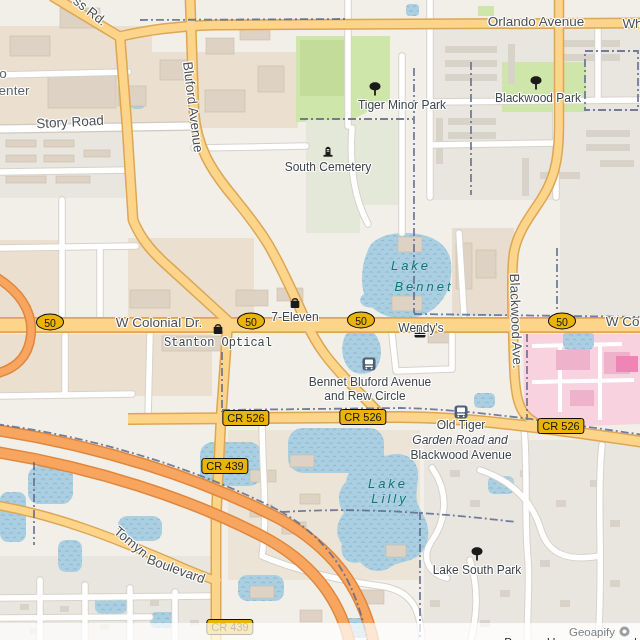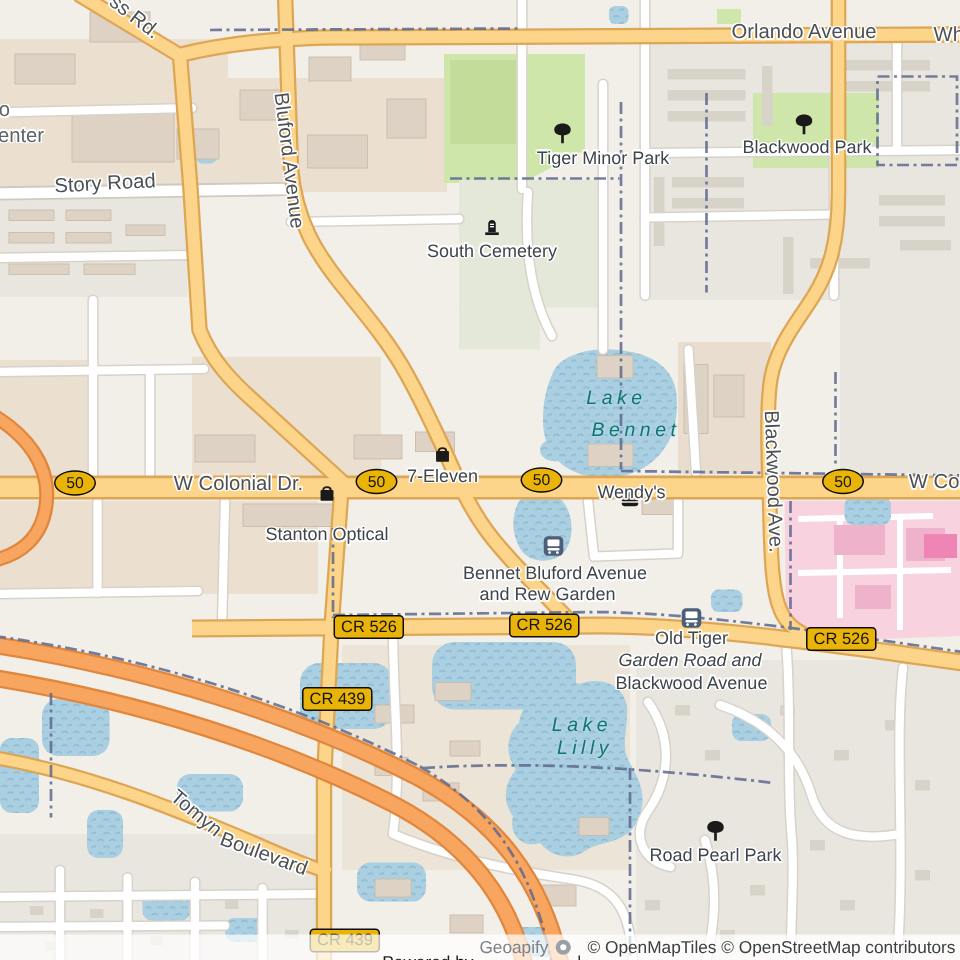--- a/index.html
+++ b/index.html
@@ -403,39 +403,38 @@
       <div class="lbl road" style="left: 70px; top: 122px; transform: translate(-50%, -50%) rotate(-3deg);">Story Road</div>
       <div class="lbl road" style="left: 193px; top: 107px; transform: translate(-50%, -50%) rotate(83deg);">Bluford Avenue</div>
       <div class="lbl poi" style="left: 378px; top: 105px; transform: translate(-50%, -50%) rotate(0deg); margin-left: 24px;">Tiger Minor Park</div>
       <div class="lbl poi" style="left: 538px; top: 98px; transform: translate(-50%, -50%) rotate(0deg);">Blackwood Park</div>
       <div class="lbl poi" style="left: 328px; top: 167px; transform: translate(-50%, -50%) rotate(0deg);">South Cemetery</div>
       <div class="lbl water" style="left: 411px; top: 265px; transform: translate(-50%, -50%) rotate(0deg);">Lake</div>
       <div class="lbl water" style="left: 424px; top: 286px; transform: translate(-50%, -50%) rotate(0deg);">Bennet</div>
       <div class="lbl road" style="left: 124px; top: 322px; transform: translate(-50%, -50%) rotate(0deg); margin-left: 35px;">W Colonial Dr.</div>
       <div class="lbl road" style="left: 628px; top: 321px; transform: translate(-50%, -50%) rotate(0deg);">W Colo</div>
       <div class="lbl poi" style="left: 295px; top: 317px; transform: translate(-50%, -50%) rotate(0deg);">7-Eleven</div>
-      <div class="lbl poi" style="left: 218px; top: 356px; transform: translate(-50%, -50%) rotate(0deg);">Stanton Optical</div>
+      <div class="lbl poi" style="left: 218px; top: 343px; transform: translate(-50%, -50%) rotate(0deg); font-family: Liberation Mono, monospace;">Stanton Optical</div>
       <div class="lbl poi" style="left: 421px; top: 328px; transform: translate(-50%, -50%) rotate(0deg); text-align: right;">Wendy's</div>
       <div class="lbl road" style="left: 516px; top: 321px; transform: translate(-50%, -50%) rotate(88deg);">Blackwood Ave.</div>
       <div class="lbl poi" style="left: 370px; top: 382px; transform: translate(-50%, -50%) rotate(0deg);">Bennet Bluford Avenue</div>
-      <div class="lbl poi" style="left: 365px; top: 396px; transform: translate(-50%, -50%) rotate(0deg);">and Rew Garden</div>
+      <div class="lbl poi" style="left: 365px; top: 396px; transform: translate(-50%, -50%) rotate(0deg);">and Rew Circle</div>
       <div class="lbl poi" style="left: 461px; top: 425px; transform: translate(-50%, -50%) rotate(0deg);">Old Tiger</div>
       <div class="lbl poi" style="left: 460px; top: 440px; transform: translate(-50%, -50%) rotate(0deg); font-style: italic;">Garden Road and</div>
       <div class="lbl poi" style="left: 461px; top: 455px; transform: translate(-50%, -50%) rotate(0deg);">Blackwood Avenue</div>
       <div class="lbl water" style="left: 388px; top: 483px; transform: translate(-50%, -50%) rotate(0deg);">Lake</div>
       <div class="lbl water" style="left: 390px; top: 498px; transform: translate(-50%, -50%) rotate(0deg);">Lilly</div>
       <div class="lbl road" style="left: 131px; top: 542px; transform: translate(-50%, -50%) rotate(40deg);">Tomyn</div>
       <div class="lbl road" style="left: 176px; top: 569px; transform: translate(-50%, -50%) rotate(20deg);">Boulevard</div>
-      <div class="lbl poi" style="left: 477px; top: 570px; transform: translate(-50%, -50%) rotate(0deg);">Road Pearl Park</div>
+      <div class="lbl poi" style="left: 477px; top: 570px; transform: translate(-50%, -50%) rotate(0deg);">Lake South Park</div>
     </div>
 
 <div id="attrib">
   <span class="dark">Powered by</span>
   <a href="#" class="brand">Geoapify</a>
   <span class="logo"><svg width="11" height="11" viewBox="0 0 12 12">
           <circle cx="6" cy="6" r="5.5" fill="#9aa0a6"></circle>
           <circle cx="6" cy="6" r="2.2" fill="#fff"></circle>
         </svg></span>
   <span class="dark">|</span>
-  <span>© OpenMapTiles © OpenStreetMap contributors</span>
 </div>
 
 </div>
 
 </body></html>

